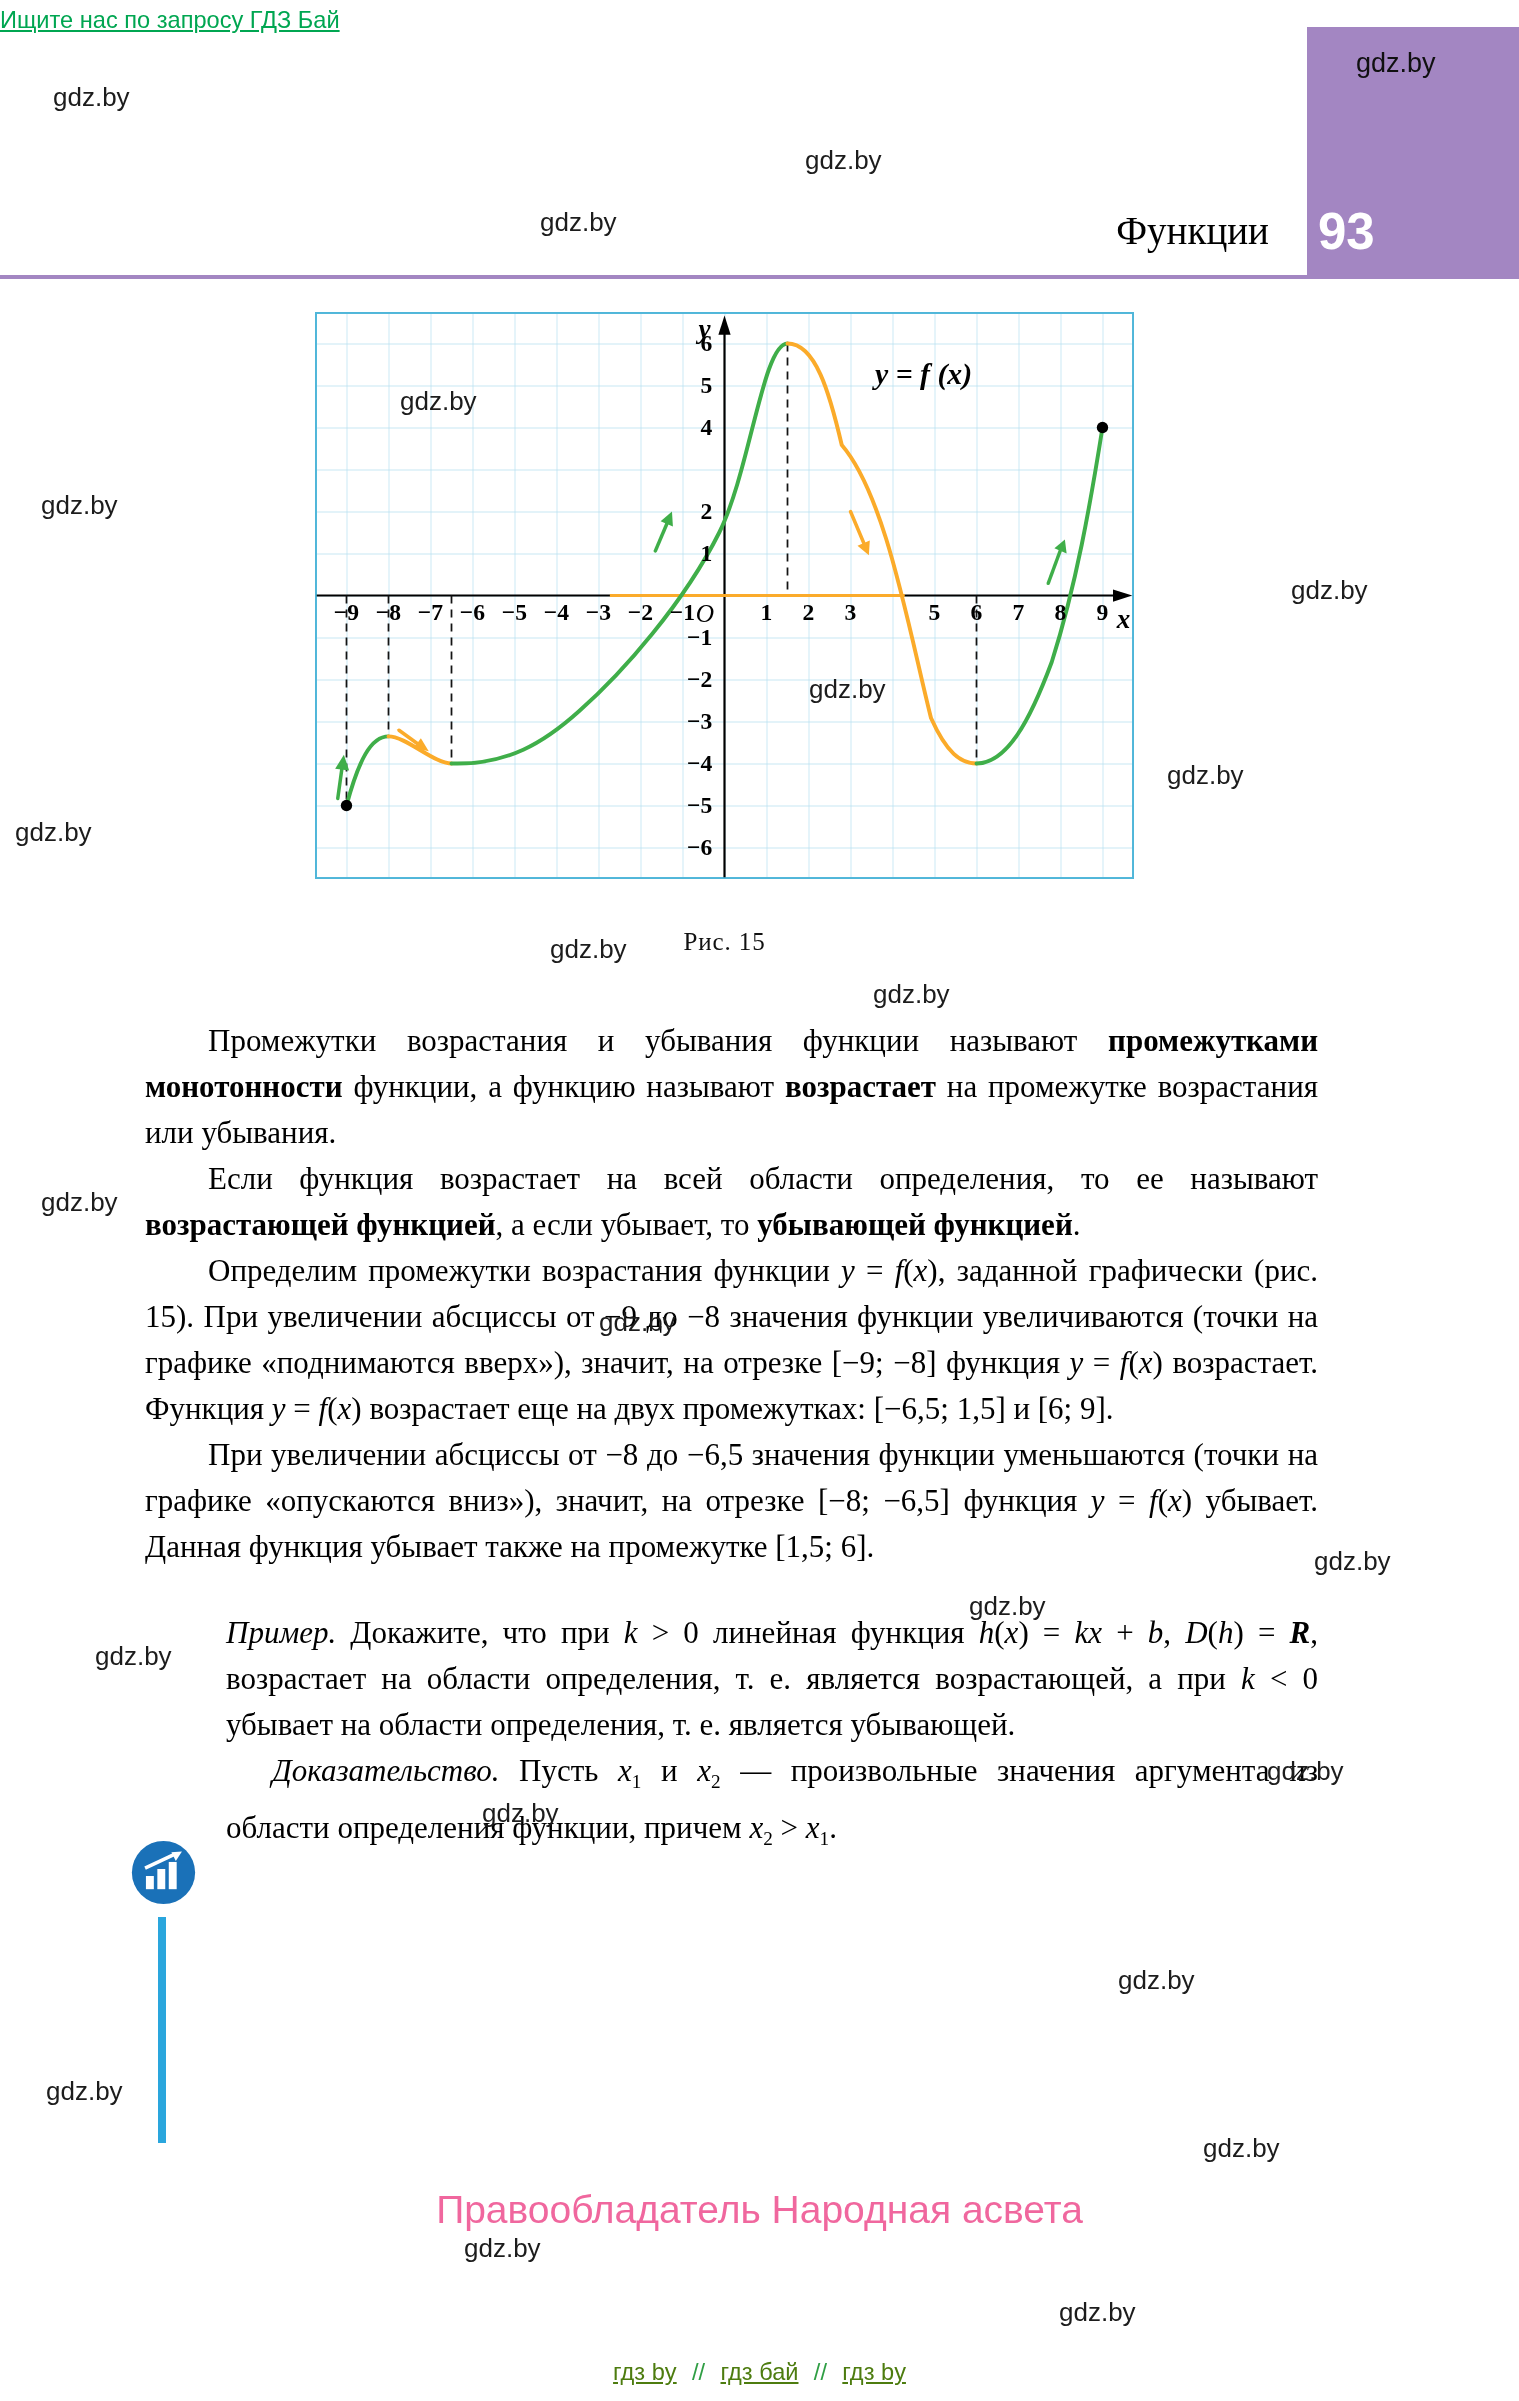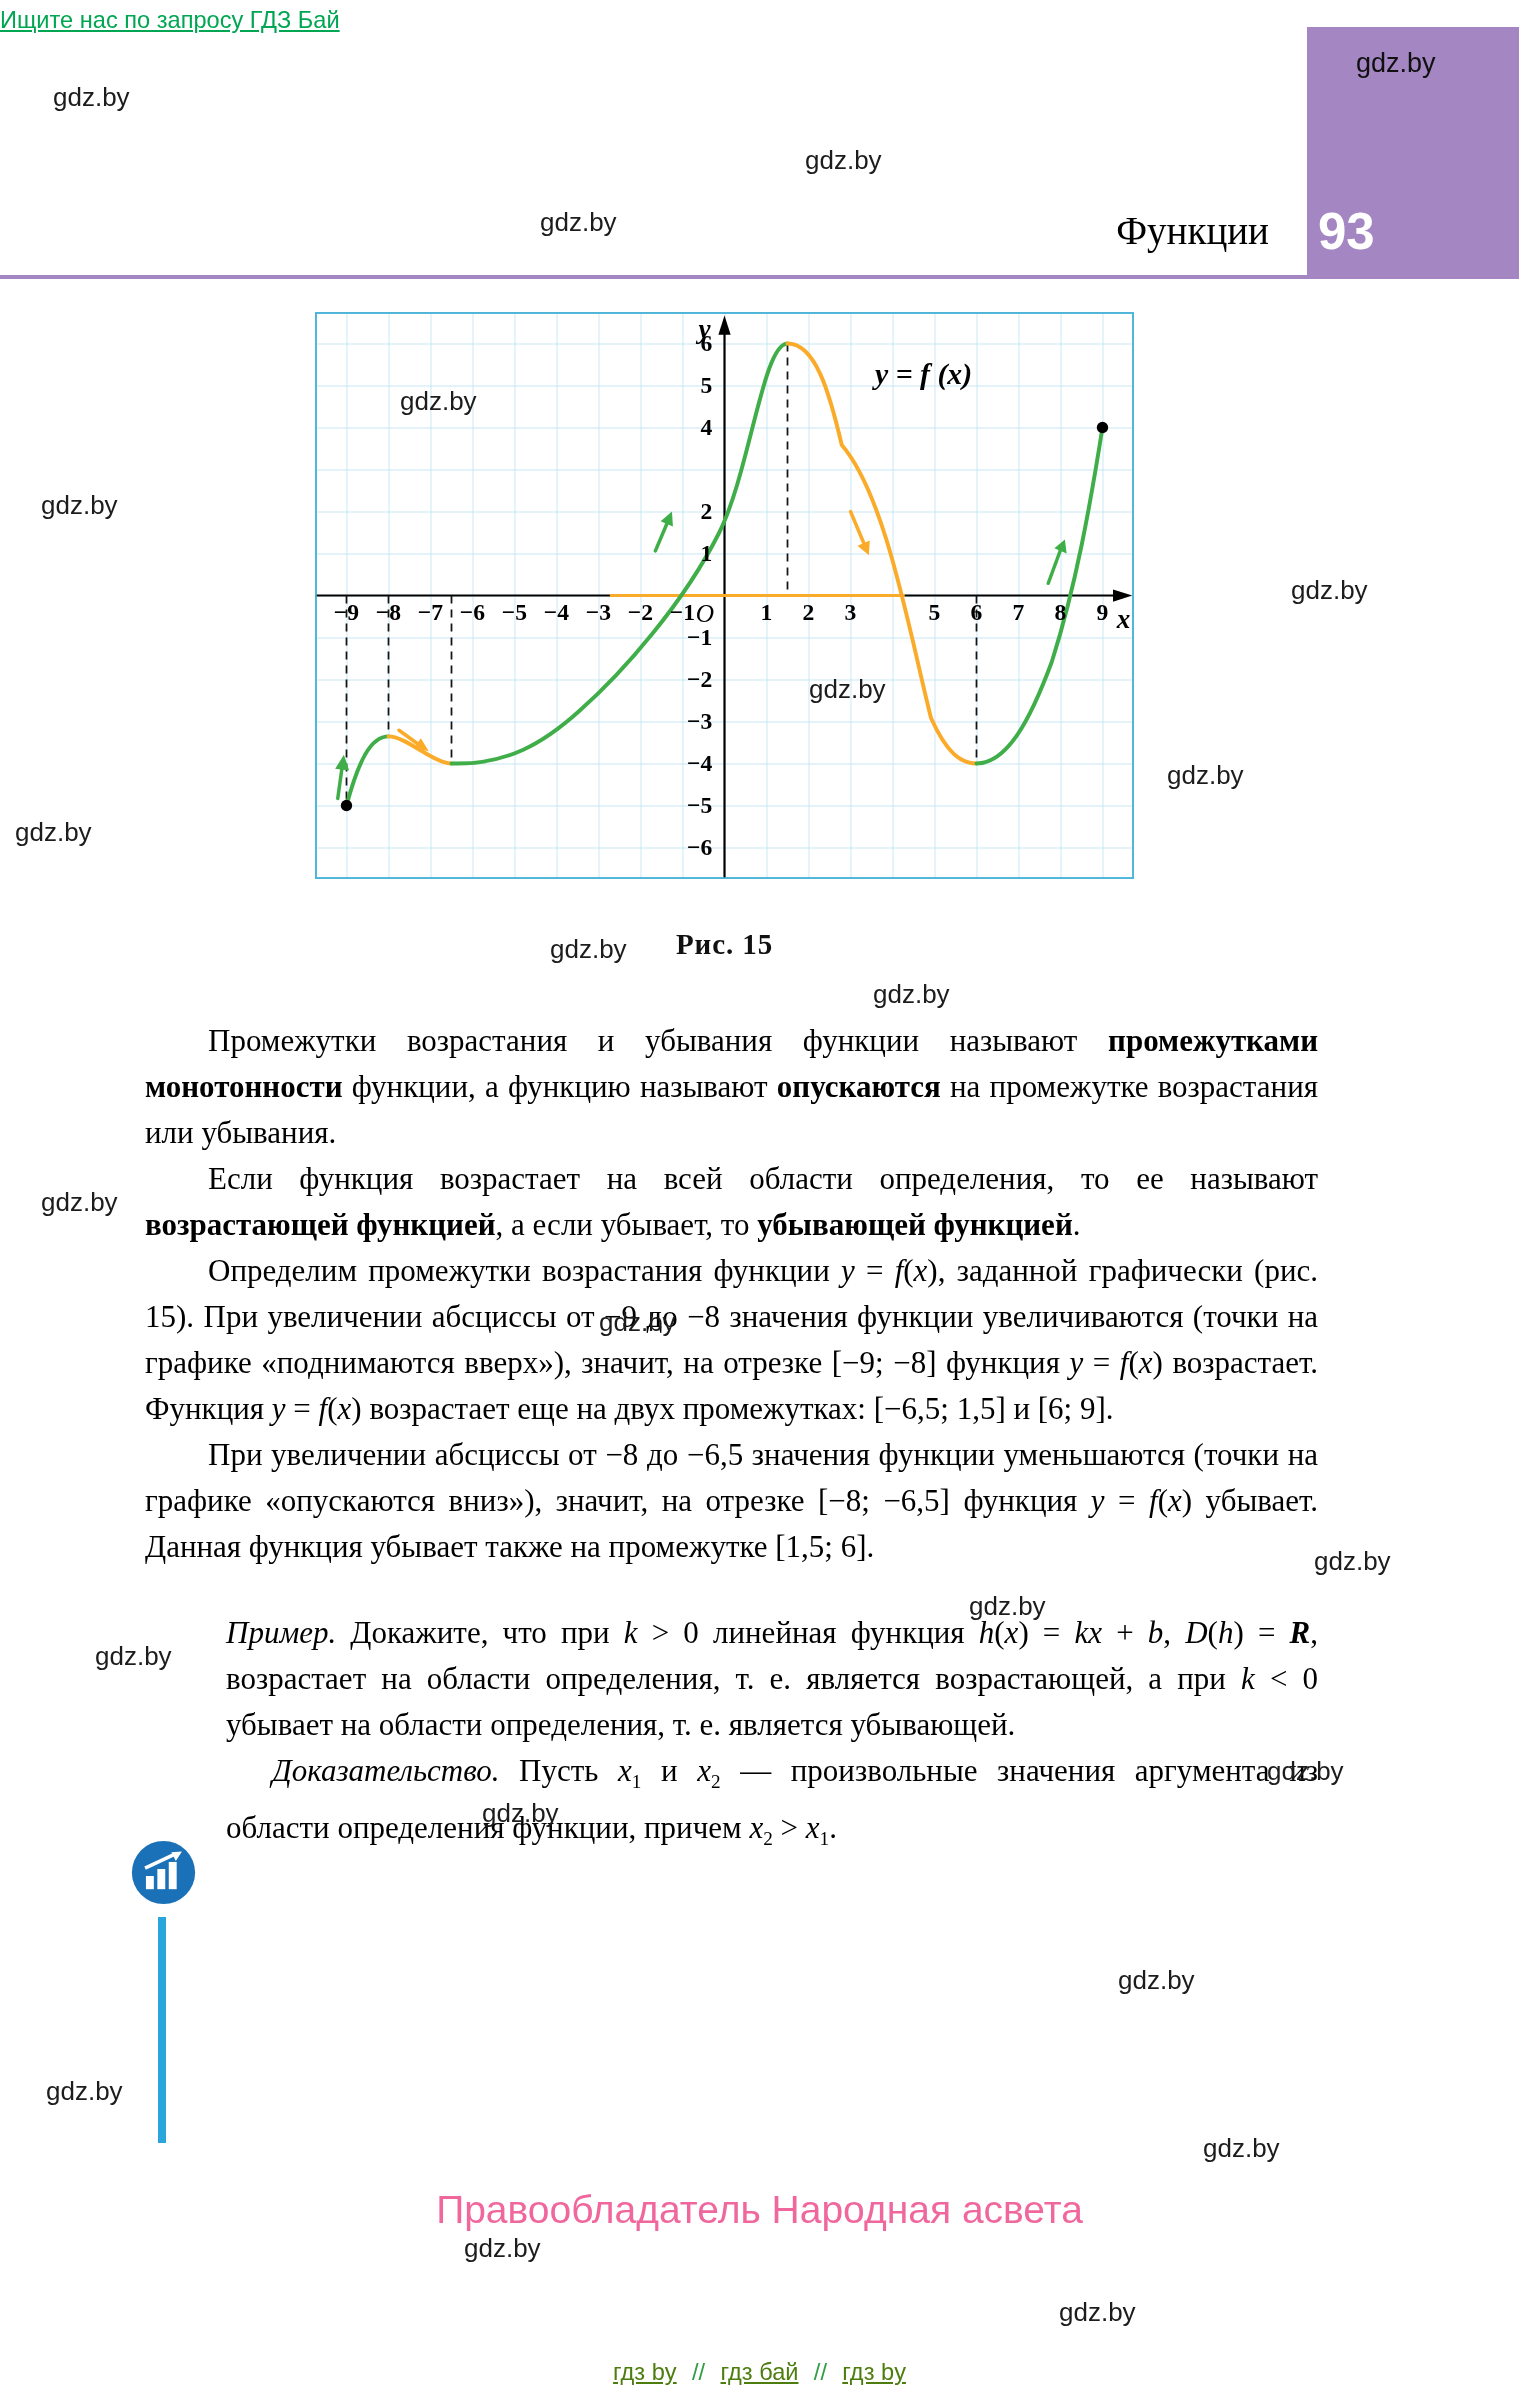--- a/index.html
+++ b/index.html
@@ -15,21 +15,21 @@
 
   
   .section-title{position:absolute;top:208px;right:250px;font-size:39px;color:#000;margin-left:28px;}
   .page-badge{position:absolute;top:27px;left:1307px;width:212px;height:250px;background:#a386c2;}
   .badge-wm{position:absolute;top:21px;left:49px;font-family:"Liberation Sans",sans-serif;font-size:27px;color:#101010;}
   .badge-num{position:absolute;top:175px;left:11px;font-family:"Liberation Sans",sans-serif;font-weight:bold;font-size:51px;color:#ffffff;}
   .header-rule{position:absolute;top:275px;left:0;width:1519px;height:4.4px;background:#a386c2;}
 
   
   .figure{position:absolute;top:312px;left:315px;width:819px;height:567px;}
-  .fig-caption{position:absolute;top:928px;left:315px;width:819px;text-align:center;font-size:29px;letter-spacing:0.9px;color:#111;font-weight:bold;}
+  .fig-caption{position:absolute;top:928px;left:315px;width:819px;text-align:center;font-size:25px;letter-spacing:0.9px;color:#111;}
   .tk{font-family:"Liberation Serif",serif;font-weight:bold;font-size:27px;fill:#000;}
   .tko{font-family:"Liberation Serif",serif;font-style:italic;font-size:29px;fill:#000;}
   .tki{font-family:"Liberation Serif",serif;font-weight:bold;font-style:italic;font-size:31px;fill:#000;}
   .clbl{font-family:"Liberation Serif",serif;font-weight:bold;font-style:italic;font-size:34px;fill:#000;}
 
   
   .body-text{position:absolute;top:1018px;left:145px;width:1173px;font-size:31px;line-height:46px;text-align:justify;}
   .body-text p{margin:0;text-indent:63px;}
   .st-b{font-weight:bold;}
   .st-i{font-style:italic;}
@@ -148,21 +148,21 @@
       </g>
       <text class="tko" x="456" y="354" text-anchor="end">O</text>
       <text class="tki" x="924" y="361" text-anchor="middle">x</text>
       <text class="tki" x="452" y="30" text-anchor="end">y</text>
       <text class="clbl" x="640" y="82">y = f (x)</text>
     </svg>
   </div>
   <div class="fig-caption">Рис. 15</div>
 
   <div class="body-text">
-    <p><span>Промежутки возрастания и убывания функции называют </span><span class="st-b">промежутками монотонности</span><span> функции, а функцию называют </span><span class="st-b">опускаются</span><span> на промежутке возрастания или убывания.</span></p>
+    <p><span>Промежутки возрастания и убывания функции называют </span><span class="st-b">промежутками монотонности</span><span> функции, а функцию называют </span><span class="st-b">возрастает</span><span> на промежутке возрастания или убывания.</span></p>
     <p><span>Если функция возрастает на всей области определения, то ее называют </span><span class="st-b">возрастающей функцией</span><span>, а если убывает, то </span><span class="st-b">убывающей функцией</span><span>.</span></p>
     <p><span>Определим промежутки возрастания функции </span><span class="st-i">y</span><span> = </span><span class="st-i">f</span><span>(</span><span class="st-i">x</span><span>), заданной графически (рис. 15). При увеличении абсциссы от −9 до −8 значения функции увеличиваются (точки на графике «поднимаются вверх»), значит, на отрезке [−9; −8] функция </span><span class="st-i">y</span><span> = </span><span class="st-i">f</span><span>(</span><span class="st-i">x</span><span>) возрастает. Функция </span><span class="st-i">y</span><span> = </span><span class="st-i">f</span><span>(</span><span class="st-i">x</span><span>) возрастает еще на двух промежутках: [−6,5; 1,5] и [6; 9].</span></p>
     <p><span>При увеличении абсциссы от −8 до −6,5 значения функции уменьшаются (точки на графике «опускаются вниз»), значит, на отрезке [−8; −6,5] функция </span><span class="st-i">y</span><span> = </span><span class="st-i">f</span><span>(</span><span class="st-i">x</span><span>) убывает. Данная функция убывает также на промежутке [1,5; 6].</span></p>
     <div class="example-wrap">
       <p><span class="st-i">Пример.</span><span> Докажите, что при </span><span class="st-i">k</span><span> &gt; 0 линейная функция </span><span class="st-i">h</span><span>(</span><span class="st-i">x</span><span>) = </span><span class="st-i">kx</span><span> + </span><span class="st-i">b</span><span>, </span><span class="st-i">D</span><span>(</span><span class="st-i">h</span><span>) = </span><span class="st-bi">R</span><span>, возрастает на области определения, т. е. является возрастающей, а при </span><span class="st-i">k</span><span> &lt; 0 убывает на области определения, т. е. является убывающей.</span></p>
       <p class="proof"><span class="st-i">Доказательство.</span><span> Пусть </span><span class="st-i">x</span><sub>1</sub><span> и </span><span class="st-i">x</span><sub>2</sub><span> — произвольные значения аргумента из области определения функции, причем </span><span class="st-i">x</span><sub>2</sub><span> &gt; </span><span class="st-i">x</span><sub>1</sub><span>.</span></p>
     </div>
   </div>
 
   <div class="ex-icon">

